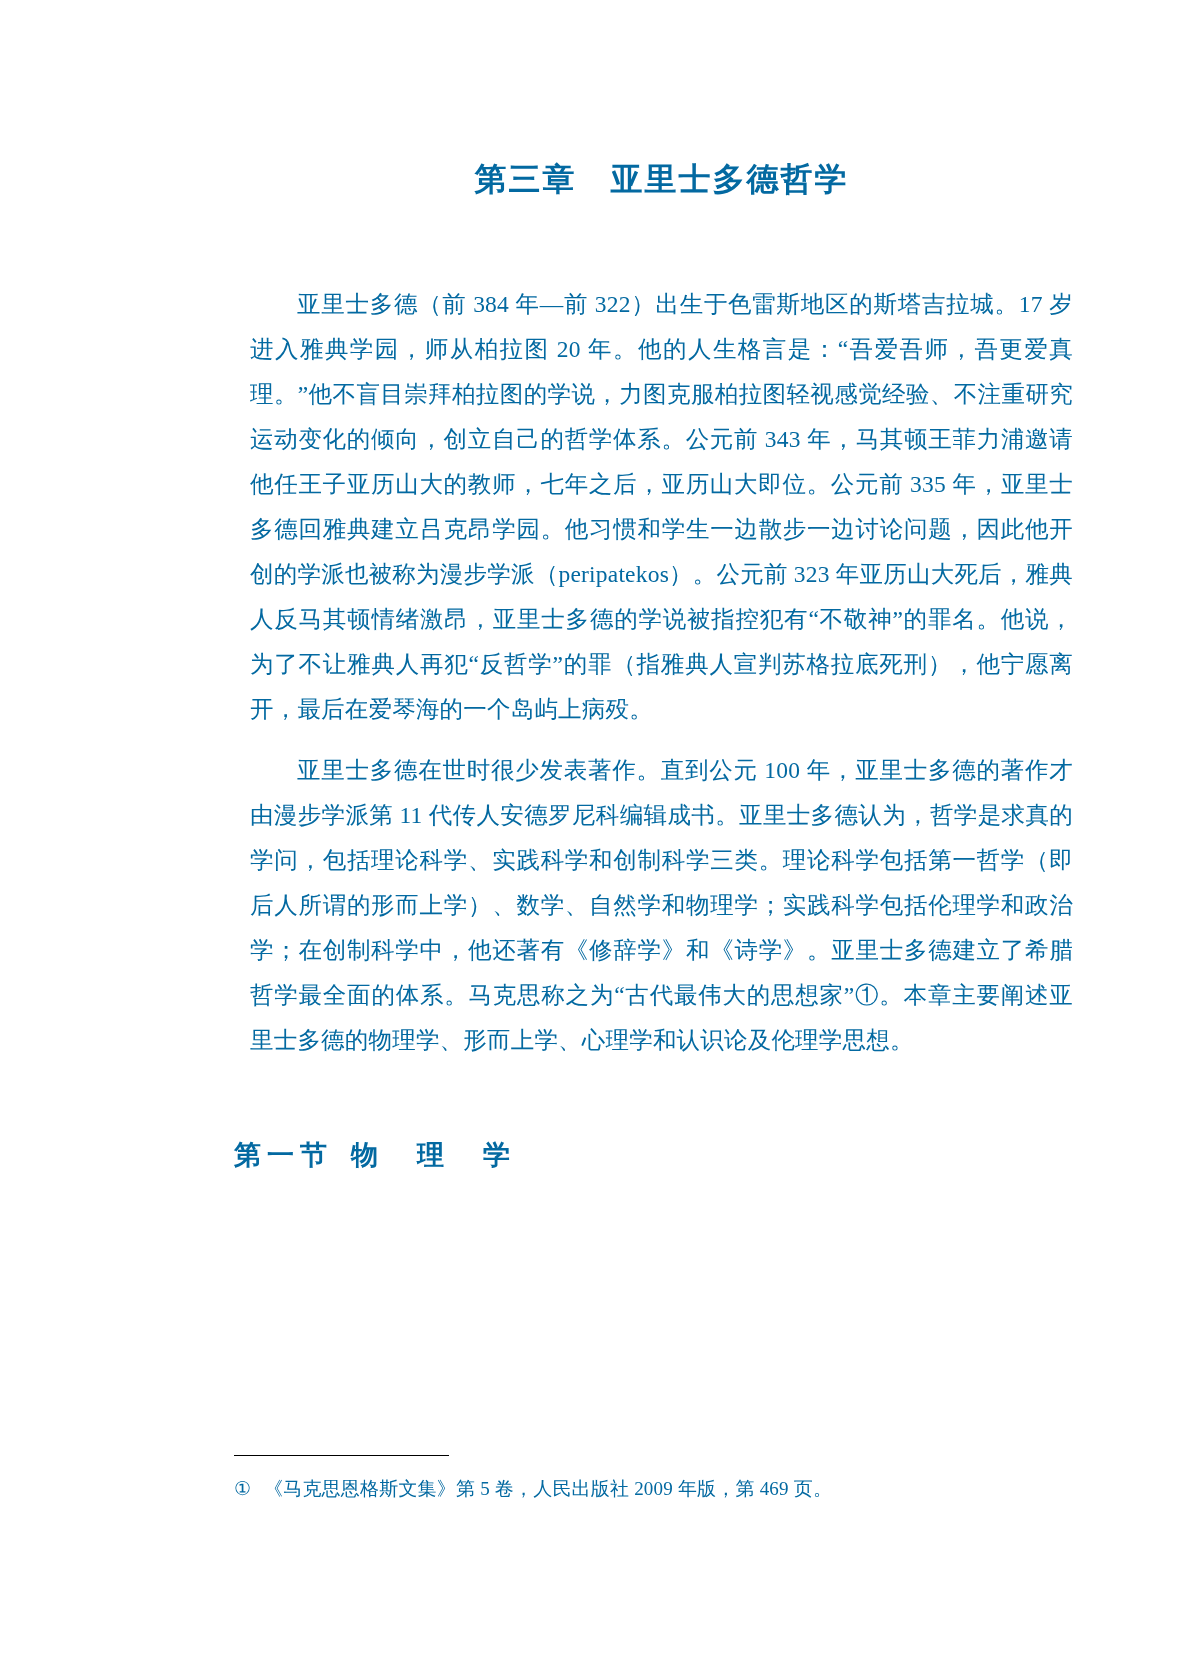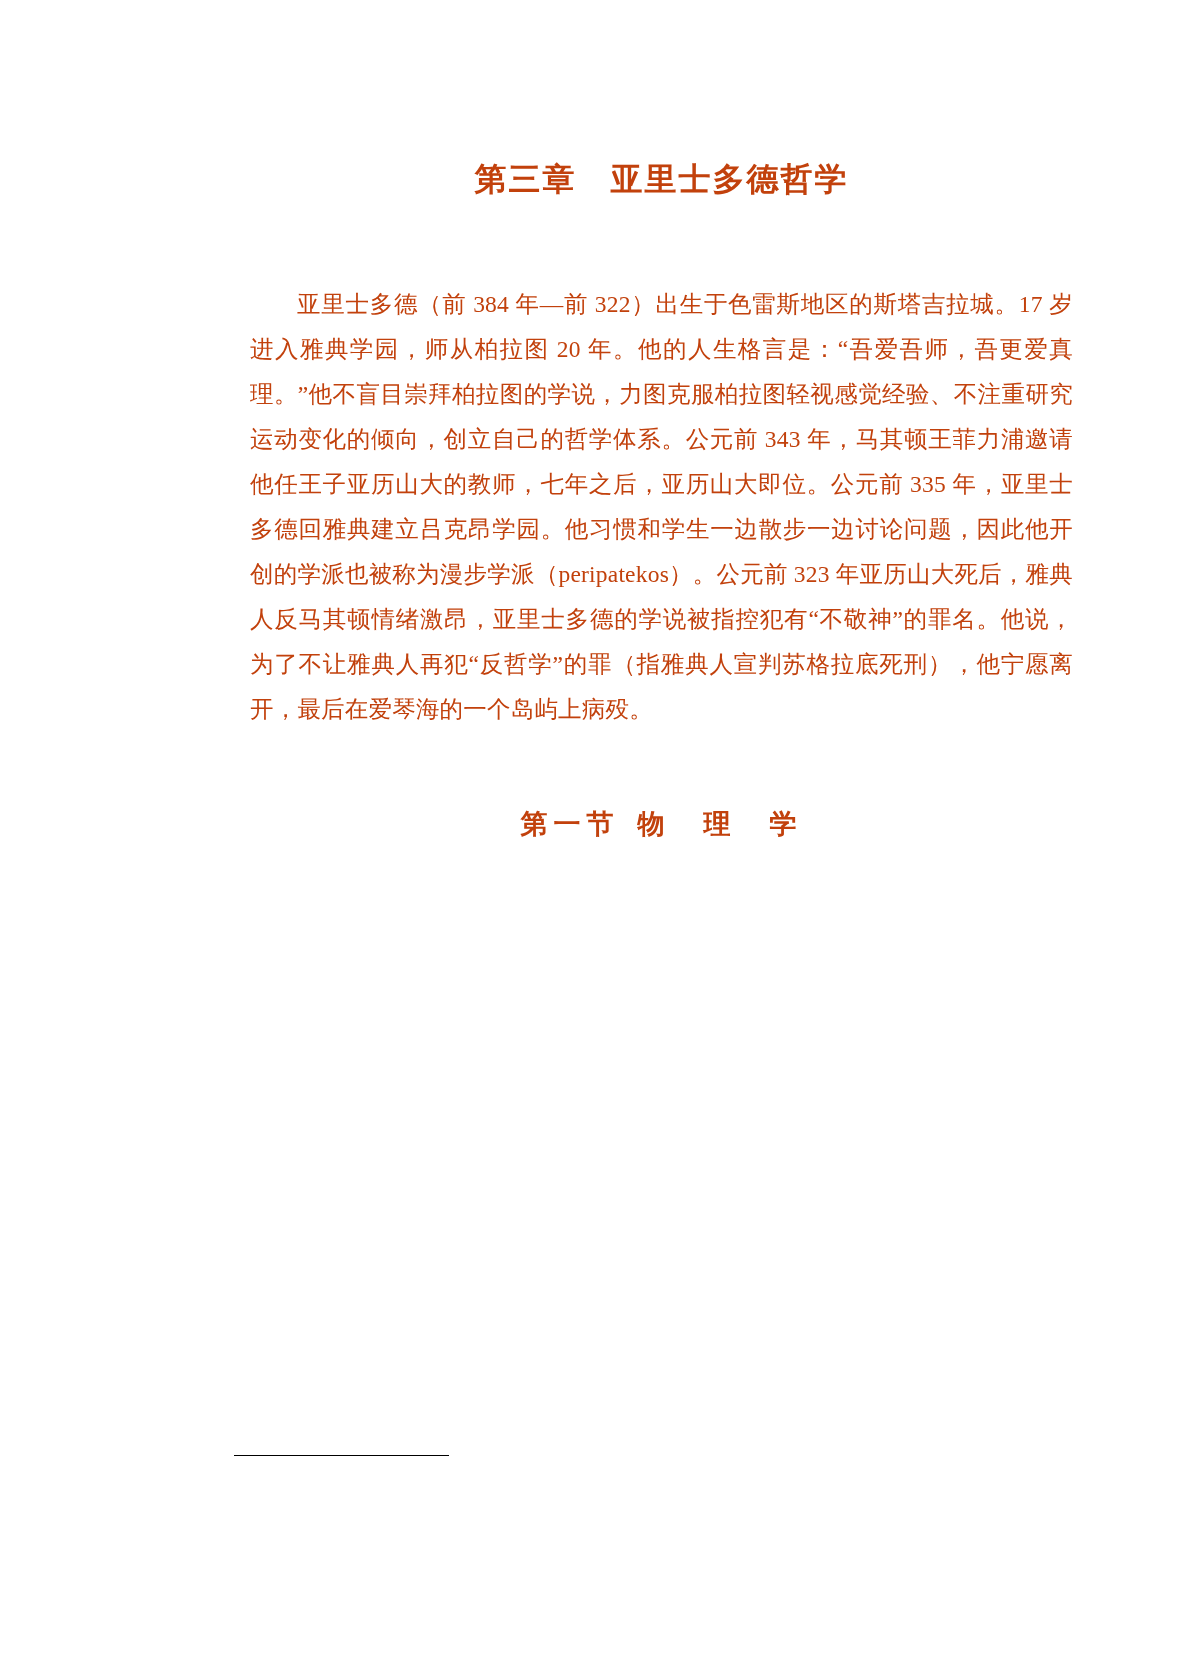--- a/index.html
+++ b/index.html
@@ -7,21 +7,21 @@
     padding: 0;
     background: #ffffff;
   }
   .page {
     position: relative;
     width: 1085px;
     height: 1675px;
     background: #ffffff;
     margin: 0 auto;
     font-family: "Liberation Serif", "DejaVu Serif", serif;
-    color: #c2410c;
+    color: #0369a1;
     box-sizing: border-box;
   }
   .content {
     position: absolute;
     left: 175px;
     top: 0;
     width: 855px;
   }
   .chapter-title {
     text-align: center;
@@ -41,21 +41,20 @@
     text-align: justify;
     text-justify: inter-ideograph;
     margin: 16px;
     text-indent: 2em;
     letter-spacing: 0.2px;
   }
   p.first-para {
     margin-top: 80px;
   }
   .section-title {
-    text-align: center;
     font-size: 27px;
     font-weight: bold;
     margin-top: 74px;
     margin-bottom: 0;
     letter-spacing: 6px;
     font-family: "DejaVu Serif", "Liberation Serif", serif;
   }
   .section-title .sp {
     display: inline-block;
     width: 18px;
@@ -92,25 +91,29 @@
 <div class="page">
 
   <div class="content">
 
     <h1 class="chapter-title">
       <span>第三章</span><span class="gap"></span><span>亚里士多德哲学</span>
     </h1>
 
     <p class="body first-para">亚里士多德（前 384 年—前 322）出生于色雷斯地区的斯塔吉拉城。17 岁进入雅典学园，师从柏拉图 20 年。他的人生格言是：“吾爱吾师，吾更爱真理。”他不盲目崇拜柏拉图的学说，力图克服柏拉图轻视感觉经验、不注重研究运动变化的倾向，创立自己的哲学体系。公元前 343 年，马其顿王菲力浦邀请他任王子亚历山大的教师，七年之后，亚历山大即位。公元前 335 年，亚里士多德回雅典建立吕克昂学园。他习惯和学生一边散步一边讨论问题，因此他开创的学派也被称为漫步学派（peripatekos）。公元前 323 年亚历山大死后，雅典人反马其顿情绪激昂，亚里士多德的学说被指控犯有“不敬神”的罪名。他说，为了不让雅典人再犯“反哲学”的罪（指雅典人宣判苏格拉底死刑），他宁愿离开，最后在爱琴海的一个岛屿上病殁。</p>
 
+    <p class="body">亚里士多德在世时很少发表著作。直到公元 100 年，亚里士多德的著作才由漫步学派第 11 代传人安德罗尼科编辑成书。亚里士多德认为，哲学是求真的学问，包括理论科学、实践科学和创制科学三类。理论科学包括第一哲学（即后人所谓的形而上学）、数学、自然学和物理学；实践科学包括伦理学和政治学；在创制科学中，他还著有《修辞学》和《诗学》。亚里士多德建立了希腊哲学最全面的体系。马克思称之为“古代最伟大的思想家”①。本章主要阐述亚里士多德的物理学、形而上学、心理学和认识论及伦理学思想。</p>
 
     <h2 class="section-title">
       <span>第一节</span><span class="sp"></span><span>物　理　学</span>
     </h2>
 
 
   </div>
 
   <div class="footnote-area">
     <div class="footnote-rule"></div>
+    <p class="footnote">
+      <span class="fn-mark">①</span><span>《马克思恩格斯文集》第 5 卷，人民出版社 2009 年版，第 469 页。</span>
+    </p>
   </div>
 
 </div>
 
 </body></html>

